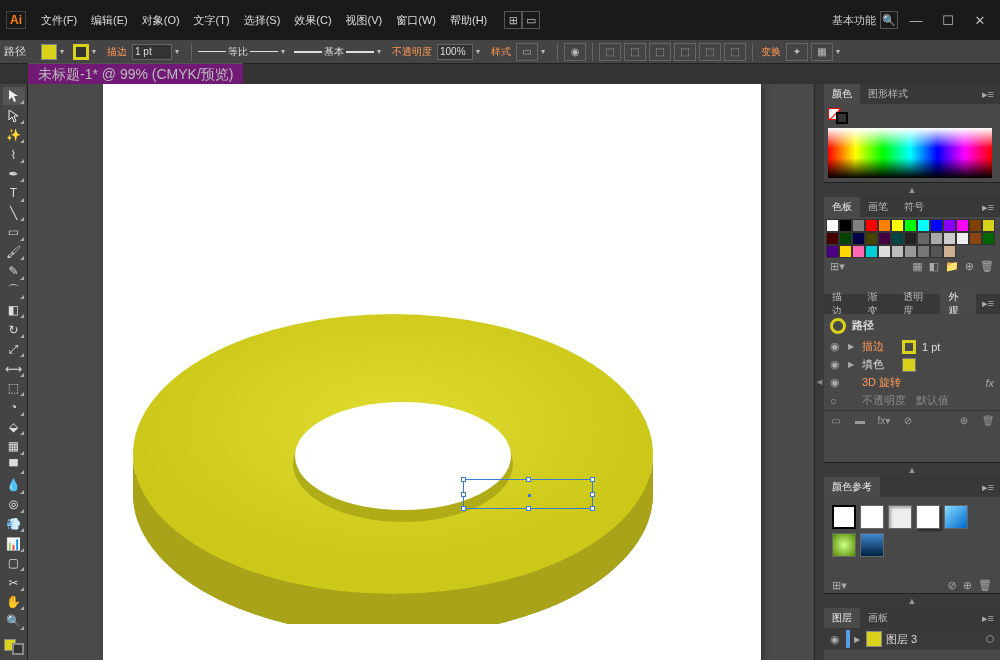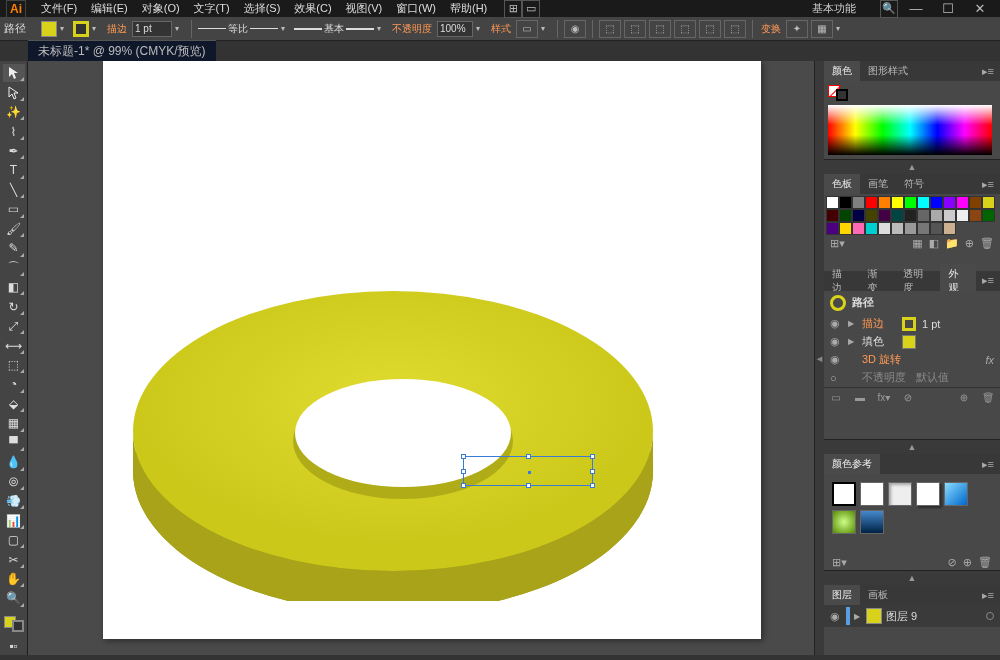--- a/index.html
+++ b/index.html
@@ -1,30 +1,30 @@
 <!DOCTYPE html>
 <html><head>
 <meta charset="utf-8">
 <style>
 *{margin:0;padding:0;box-sizing:border-box;font-family:"Microsoft YaHei",sans-serif;font-size:11px;user-select:none}
 body{background:#333;overflow:hidden;width:1000px;height:660px;position:relative}
-.titlebar{height:17px;background:#1a1a1a;display:flex;align-items:center;padding:0 6px;color:#ccc}
+.titlebar{height:40px;background:#1a1a1a;display:flex;align-items:center;padding:0 6px;color:#ccc}
 .ai-logo{width:20px;height:18px;background:#1a1a1a;color:#ff7f00;font-weight:bold;display:inline-flex;align-items:center;justify-content:center;border:1px solid #444;margin-right:8px;font-size:12px}
 .menu-item{padding:0 7px;color:#ddd;cursor:default}
 .titlebar-right{margin-left:auto;display:flex;align-items:center;gap:4px}
 .search-icon,.layout-icon{width:18px;height:18px;display:flex;align-items:center;justify-content:center;border:1px solid #555;color:#bbb}
 .win-btn{width:28px;height:18px;display:flex;align-items:center;justify-content:center;color:#bbb;font-size:13px}
 .control-bar{height:24px;background:#444;border-bottom:1px solid #222;display:flex;align-items:center;padding:0 4px;gap:3px;color:#ddd}
 .fill-sw,.stroke-sw{width:16px;height:16px;border:1px solid #888}
 .dropdown-tiny{width:10px;color:#bbb;font-size:8px}
 .ctrl-label{color:#ff9955;font-size:10px;padding:0 2px}
 .ctrl-input{background:#333;border:1px solid #666;color:#ddd;height:16px;font-size:10px;padding:0 2px}
 .ctrl-sep{width:1px;height:18px;background:#666;margin:0 3px}
 .tab-bar{height:20px;background:#333;display:flex;align-items:center;padding-left:28px}
-.doc-tab{background:#0f172a;padding:2px 10px;color:#bbb;font-size:12px;border-top:1px solid #555}
+.doc-tab{background:#701a75;padding:2px 10px;color:#bbb;font-size:14px;border-top:1px solid #555}
 .main{display:flex;height:594px}
 .tool-col{width:28px;background:#444;border-right:1px solid #1e1e1e;display:flex;flex-direction:column;align-items:center;padding-top:3px;gap:1px}
 .tool{width:22px;height:20px;display:flex;align-items:center;justify-content:center;color:#ddd;font-size:12px;position:relative}
 .tool.active{background:#555}
 .tool-corner:after{content:"";position:absolute;bottom:1px;right:1px;border:2px solid transparent;border-bottom-color:#aaa;border-right-color:#aaa}
 .canvas-area{flex:1;background:#4a4a4a;position:relative;overflow:hidden}
 .artboard{position:absolute;left:75px;top:0;width:658px;height:578px;background:#fff;box-shadow:2px 2px 6px rgba(0,0,0,.4)}
 .ring-svg{position:absolute;left:75px;top:100px}
 .sel-box{position:absolute;border:1px solid #3a7bd5}
 .sel-handle{position:absolute;width:5px;height:5px;background:#fff;border:1px solid #3a7bd5}
@@ -76,21 +76,21 @@
   <div class="menu-item">对象(O)</div>
   <div class="menu-item">文字(T)</div>
   <div class="menu-item">选择(S)</div>
   <div class="menu-item">效果(C)</div>
   <div class="menu-item">视图(V)</div>
   <div class="menu-item">窗口(W)</div>
   <div class="menu-item">帮助(H)</div>
   <div class="layout-icon" style="margin-left:10px">⊞</div>
   <div class="layout-icon">▭</div>
   <div class="titlebar-right">
-    <span style="color:#ccc;margin-right:20px">基本功能</span>
+    <span style="color:#ccc;margin-right:0">基本功能</span>
     <div class="search-icon">🔍</div>
     <div class="win-btn">—</div>
     <div class="win-btn">☐</div>
     <div class="win-btn">✕</div>
   </div>
 </div>
 
 <div class="control-bar">
   <span style="color:#ddd;width:34px">路径</span>
   <div class="fill-sw" style="background:#d9d21a"></div>
@@ -370,18 +370,18 @@
       <div class="ptab active">图层</div>
       <div class="ptab">画板</div>
       <div class="ptab-menu">▸≡</div>
     </div>
     <div class="layers">
       <div class="layer-row">
         <span class="eye">◉</span>
         <div class="layer-color"></div>
         <span class="tri">▶</span>
         <div class="layer-sw"></div>
-        <span style="color:#ddd">图层 9</span>
+        <span style="color:#ddd">图层 3</span>
         <span style="margin-left:auto;width:8px;height:8px;border:1px solid #888;border-radius:50%"></span>
       </div>
     </div>
   </div>
 </div>
 
 </body></html>

